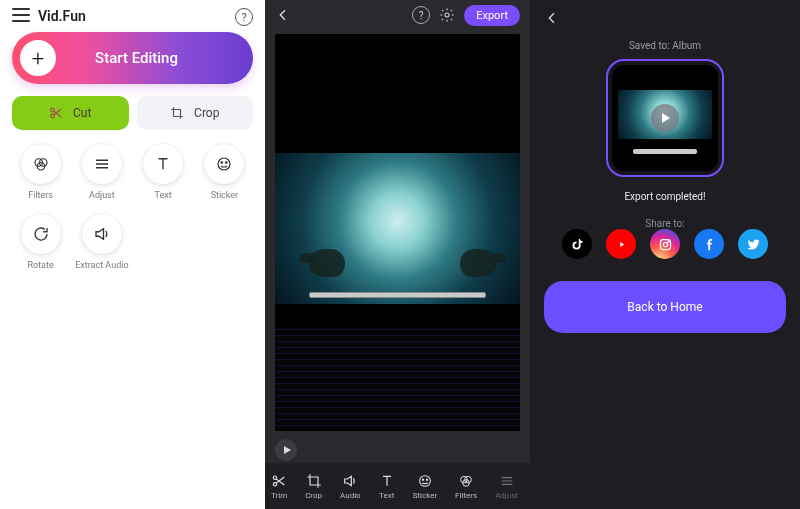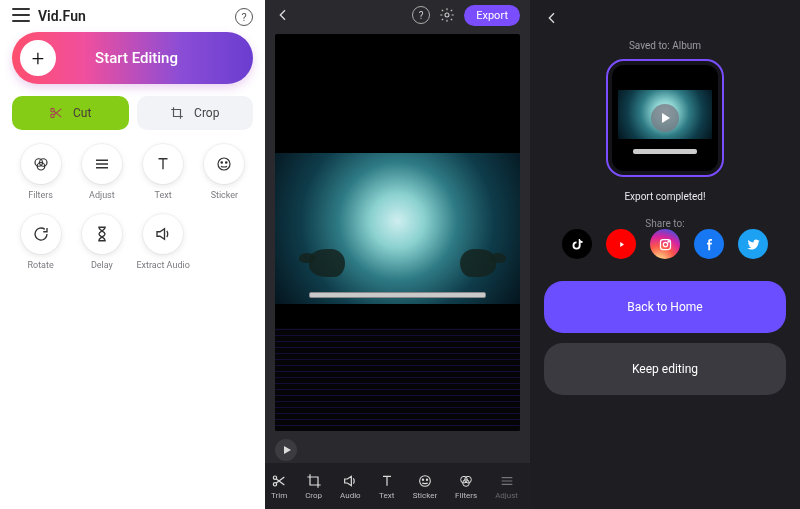--- a/index.html
+++ b/index.html
@@ -287,28 +287,20 @@
       <div class="circle">
           <svg viewBox="0 0 24 24" fill="none" stroke-width="1.8">
             <path d="M20 12a8 8 0 1 1-3-6.2M20 4v5h-5"></path>
           </svg>
         </div>
       <div class="tlabel">Rotate</div>
     </div>
     <div class="tool">
       <div class="circle">
           <svg viewBox="0 0 24 24" fill="none" stroke-width="1.8">
-            <path d="M7 3h10M7 21h10M8 3c0 5 8 5 8 9s-8 4-8 9M16 3c0 5-8 5-8 9s8 4 8 9"></path>
-          </svg>
-        </div>
-      <div class="tlabel">Delay</div>
-    </div>
-    <div class="tool">
-      <div class="circle">
-          <svg viewBox="0 0 24 24" fill="none" stroke-width="1.8">
             <path d="M4 9v6h4l6 4V5l-6 4H4zM17 8c1.7 1.7 1.7 6.3 0 8"></path>
           </svg>
         </div>
       <div class="tlabel">Extract Audio</div>
     </div>
   </div>
 </div>
 
 <div class="panel-mid">
   <div class="pm-topbar">
@@ -443,14 +435,13 @@
         </svg>
     </div>
     <div class="sbtn twitter">
       <svg viewBox="0 0 24 24">
           <path fill="#fff" d="M22 5.9c-.7.3-1.5.5-2.3.6.8-.5 1.5-1.3 1.8-2.2-.8.5-1.6.8-2.5 1C18.2 4.5 17.1 4 16 4c-2.2 0-4 1.8-4 4 0 .3 0 .6.1.9C8.7 8.7 5.8 7.1 3.8 4.7c-.3.6-.5 1.3-.5 2 0 1.4.7 2.6 1.8 3.3-.7 0-1.3-.2-1.8-.5v.1c0 1.9 1.4 3.5 3.2 3.9-.3.1-.7.1-1.1.1-.3 0-.5 0-.8-.1.5 1.6 2 2.8 3.8 2.8-1.4 1.1-3.1 1.7-5 1.7H2c1.8 1.2 4 1.9 6.3 1.9 7.5 0 11.7-6.3 11.7-11.7v-.5c.8-.6 1.5-1.3 2-2.1z"></path>
         </svg>
     </div>
   </div>
 
   <div class="wide-btn primary">Back to Home</div>
-  <div class="wide-btn secondary">Keep editing</div>
 </div>
 
 </body></html>

